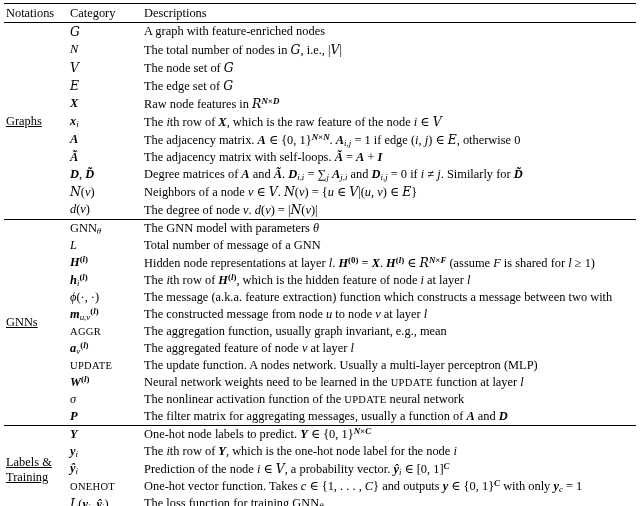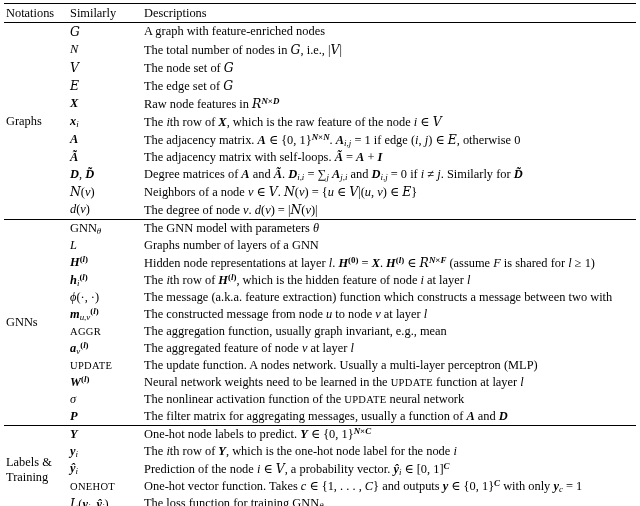--- a/index.html
+++ b/index.html
@@ -33,20 +33,21 @@
     line-height: 17px;
     white-space: nowrap;
     vertical-align: top;
   }
   th { line-height: 18px; }
   td.cat {
     vertical-align: middle;
     white-space: normal;
     line-height: 15px;
     padding-right: 4px;
+    text-decoration: underline;
   }
   td.notation { padding-right: 4px; }
   td.desc { overflow: hidden; }
   i { font-style: italic; }
   b i, i b { font-weight: bold; }
   .cal { font-style: italic; font-family: "DejaVu Serif", serif; }
   .sc { font-size: 0.85em; letter-spacing: 0.3px; }
   sub, sup { font-size: 0.72em; line-height: 0; }
   sup { vertical-align: 0.5em; font-weight: bold; }
   sub { vertical-align: -0.22em; }
@@ -57,21 +58,21 @@
 <div class="page">
   <table>
     <colgroup>
       <col style="width:64px">
       <col style="width:74px">
       <col>
     </colgroup>
     <thead>
       <tr>
         <th>Notations</th>
-        <th>Similarly</th>
+        <th>Category</th>
         <th>Descriptions</th>
       </tr>
     </thead>
   <tbody class="group">
         <tr>
           <td rowspan="11" class="cat">Graphs</td>
           <td class="notation"><span class="cal">G</span></td>
           <td class="desc">A graph with feature-enriched nodes</td>
         </tr>
         <tr>
@@ -116,21 +117,21 @@
         </tr>
       </tbody>
       <tbody class="group">
         <tr>
           <td rowspan="12" class="cat">GNNs</td>
           <td class="notation">GNN<sub><i>θ</i></sub></td>
           <td class="desc">The GNN model with parameters <i>θ</i></td>
         </tr>
         <tr>
           <td class="notation"><i>L</i></td>
-          <td class="desc">Graphs number of layers of a GNN</td>
+          <td class="desc">Total number of message of a GNN</td>
         </tr>
         <tr>
           <td class="notation"><b><i>H</i></b><sup>(<i>l</i>)</sup></td>
           <td class="desc">Hidden node representations at layer <i>l</i>. <b><i>H</i></b><sup>(0)</sup> = <b><i>X</i></b>. <b><i>H</i></b><sup>(<i>l</i>)</sup> ∈ <span class="cal">R</span><sup><i>N</i>×<i>F</i></sup> (assume <i>F</i> is shared for <i>l</i> ≥ 1)</td>
         </tr>
         <tr>
           <td class="notation"><b><i>h</i></b><sub><i>i</i></sub><sup>(<i>l</i>)</sup></td>
           <td class="desc">The <i>i</i>th row of <b><i>H</i></b><sup>(<i>l</i>)</sup>, which is the hidden feature of node <i>i</i> at layer <i>l</i></td>
         </tr>
         <tr>

